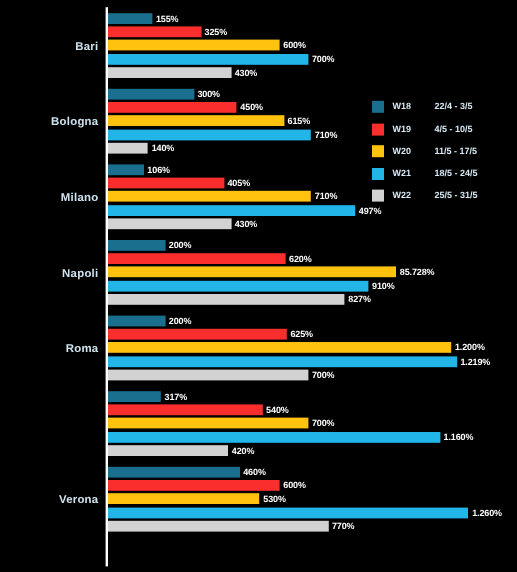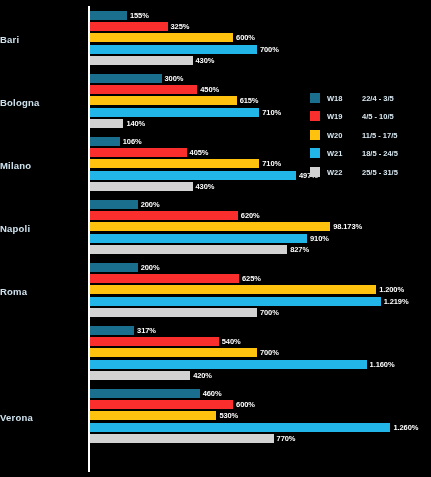--- a/index.html
+++ b/index.html
@@ -33,21 +33,21 @@
     position: absolute;
     left: 0;
     width: 431px;
     height: 63px;
   }
   .cat-label {
     position: absolute;
     left: 0; top: 50%;
     transform: translateY(-50%);
     width: 82px;
-    text-align: left;
+    text-align: right;
     color: #cfe3ef;
     font-size: 9.5px;
     font-weight: bold;
     letter-spacing: 0.2px;
   }
   .bars {
     position: absolute;
     left: 90px; top: 4px;
     right: 0; bottom: 4px;
   }
@@ -72,21 +72,21 @@
   }
 
   
   .legend {
     position: absolute;
     left: 310px; top: 84px;
     width: 118px;
   }
   .legend-row {
     display: flex;
-    align-items: flex-end;
+    align-items: flex-start;
     height: 18.5px;
   }
   .legend-swatch {
     width: 10px; height: 10px;
     flex: 0 0 10px;
   }
   .legend-week {
     color: #d7e8f2;
     font-size: 7.5px;
     font-weight: bold;
@@ -191,21 +191,21 @@
             <div class="bar-row">
               <div class="bar" style="background: rgb(26, 110, 142); width: 47.6923px;"></div>
               <span class="bar-value">200%</span>
             </div>
             <div class="bar-row">
               <div class="bar" style="background: rgb(251, 46, 46); width: 147.846px;"></div>
               <span class="bar-value">620%</span>
             </div>
             <div class="bar-row">
               <div class="bar" style="background: rgb(255, 194, 14); width: 240.131px;"></div>
-              <span class="bar-value">98.173%</span>
+              <span class="bar-value">85.728%</span>
             </div>
             <div class="bar-row">
               <div class="bar" style="background: rgb(33, 181, 232); width: 217px;"></div>
               <span class="bar-value">910%</span>
             </div>
             <div class="bar-row">
               <div class="bar" style="background: rgb(210, 210, 210); width: 197.208px;"></div>
               <span class="bar-value">827%</span>
             </div>
           </div>

